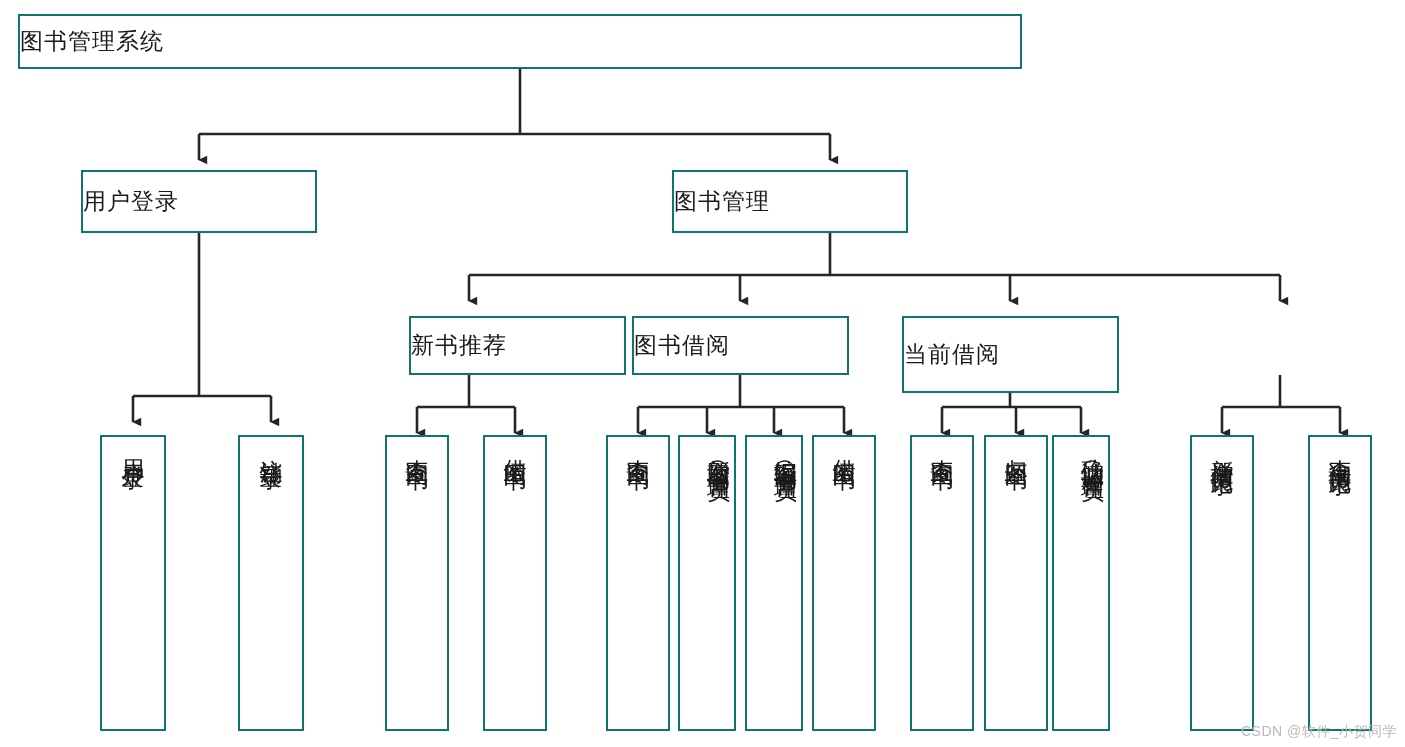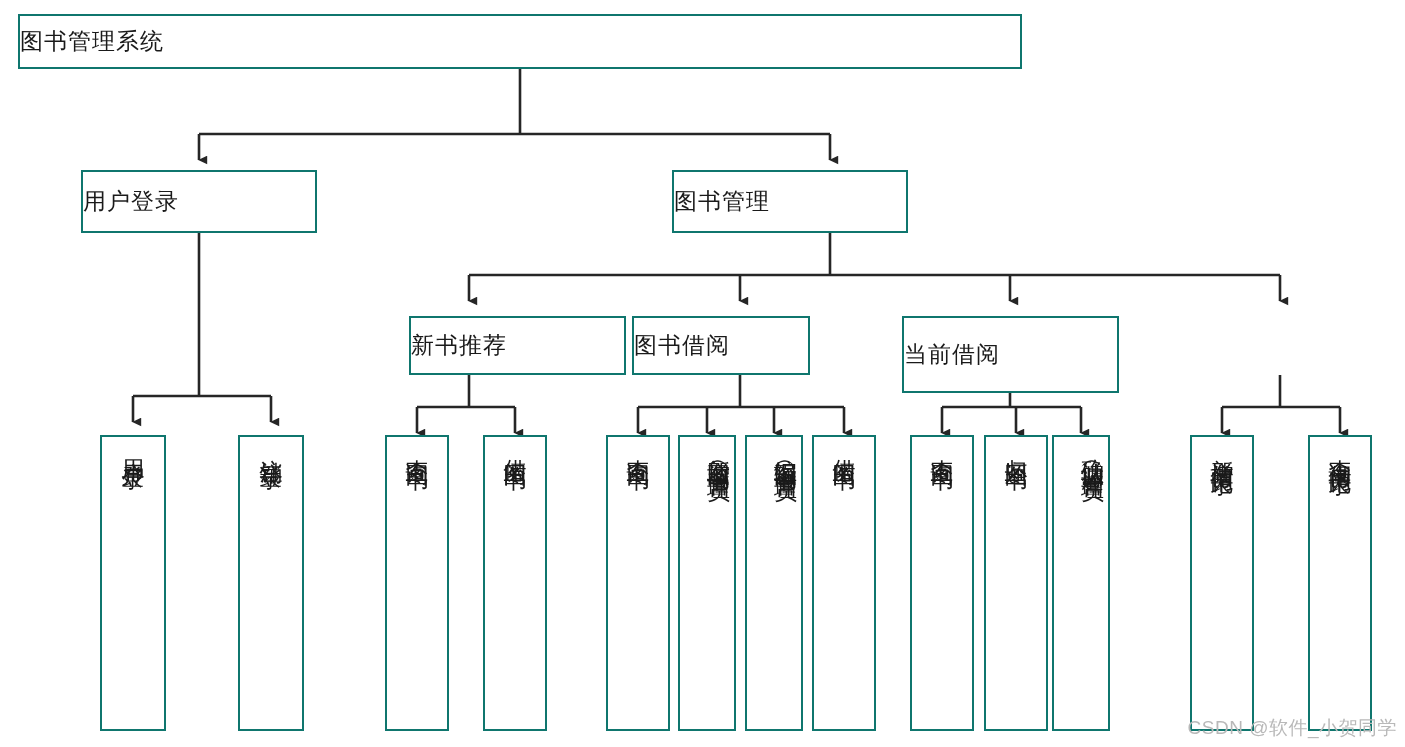--- a/index.html
+++ b/index.html
@@ -48,21 +48,21 @@
     white-space: nowrap;
     padding: 4px 0;
   }
   .node-v-top {
     align-items: flex-start;
   }
   .watermark {
     position: absolute;
     right: 8px;
     bottom: 6px;
-    font-size: 19px;
+    font-size: 14px;
     color: #b9b9b9;
     letter-spacing: 0.5px;
     white-space: nowrap;
     font-family: "Liberation Sans", "DejaVu Sans", sans-serif;
   }
 </style>
 </head>
 <body>
 
 <div id="canvas">
@@ -117,21 +117,21 @@
   <div class="node node-h" style="left: 81px; top: 170px; width: 236px; height: 63px;">
     <span>用户登录</span>
   </div>
   <div class="node node-h" style="left: 672px; top: 170px; width: 236px; height: 63px;">
     <span>图书管理</span>
   </div>
 
   <div class="node node-h" style="left: 361px; top: 316px; width: 217px; height: 59px; margin-left: 48px;">
     <span>新书推荐</span>
   </div>
-  <div class="node node-h" style="left: 632px; top: 316px; width: 178px; height: 59px;">
+  <div class="node node-h" style="left: 632px; top: 316px; width: 217px; height: 59px;">
     <span>图书借阅</span>
   </div>
   <div class="node node-h" style="left: 902px; top: 316px; width: 217px; height: 77px;">
     <span>当前借阅</span>
   </div>
 
   <div class="node node-v" style="left: 100px; top: 435px; width: 66px; height: 296px;">
     <span>用户登录</span>
   </div>
   <div class="node node-v" style="left: 238px; top: 435px; width: 66px; height: 296px;">

